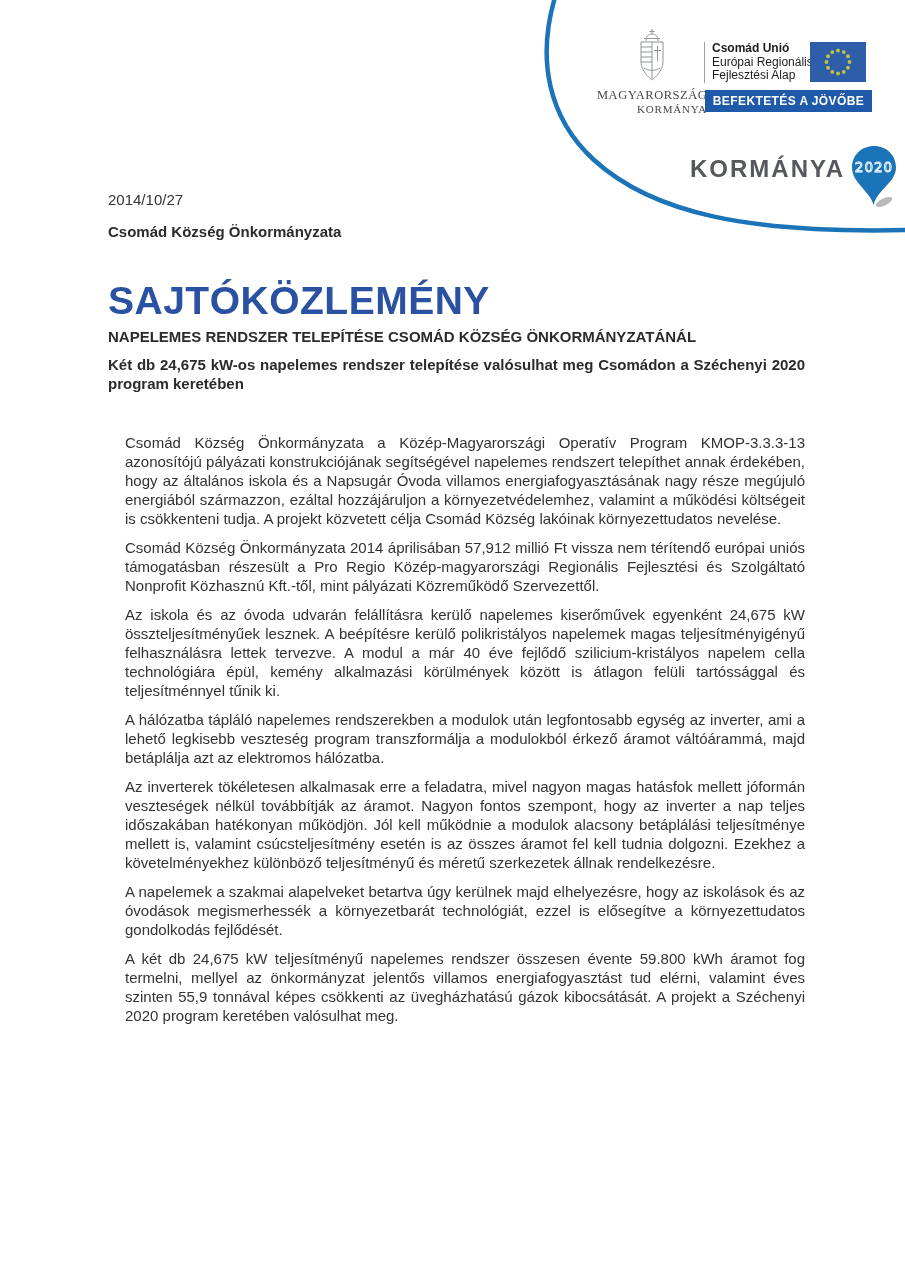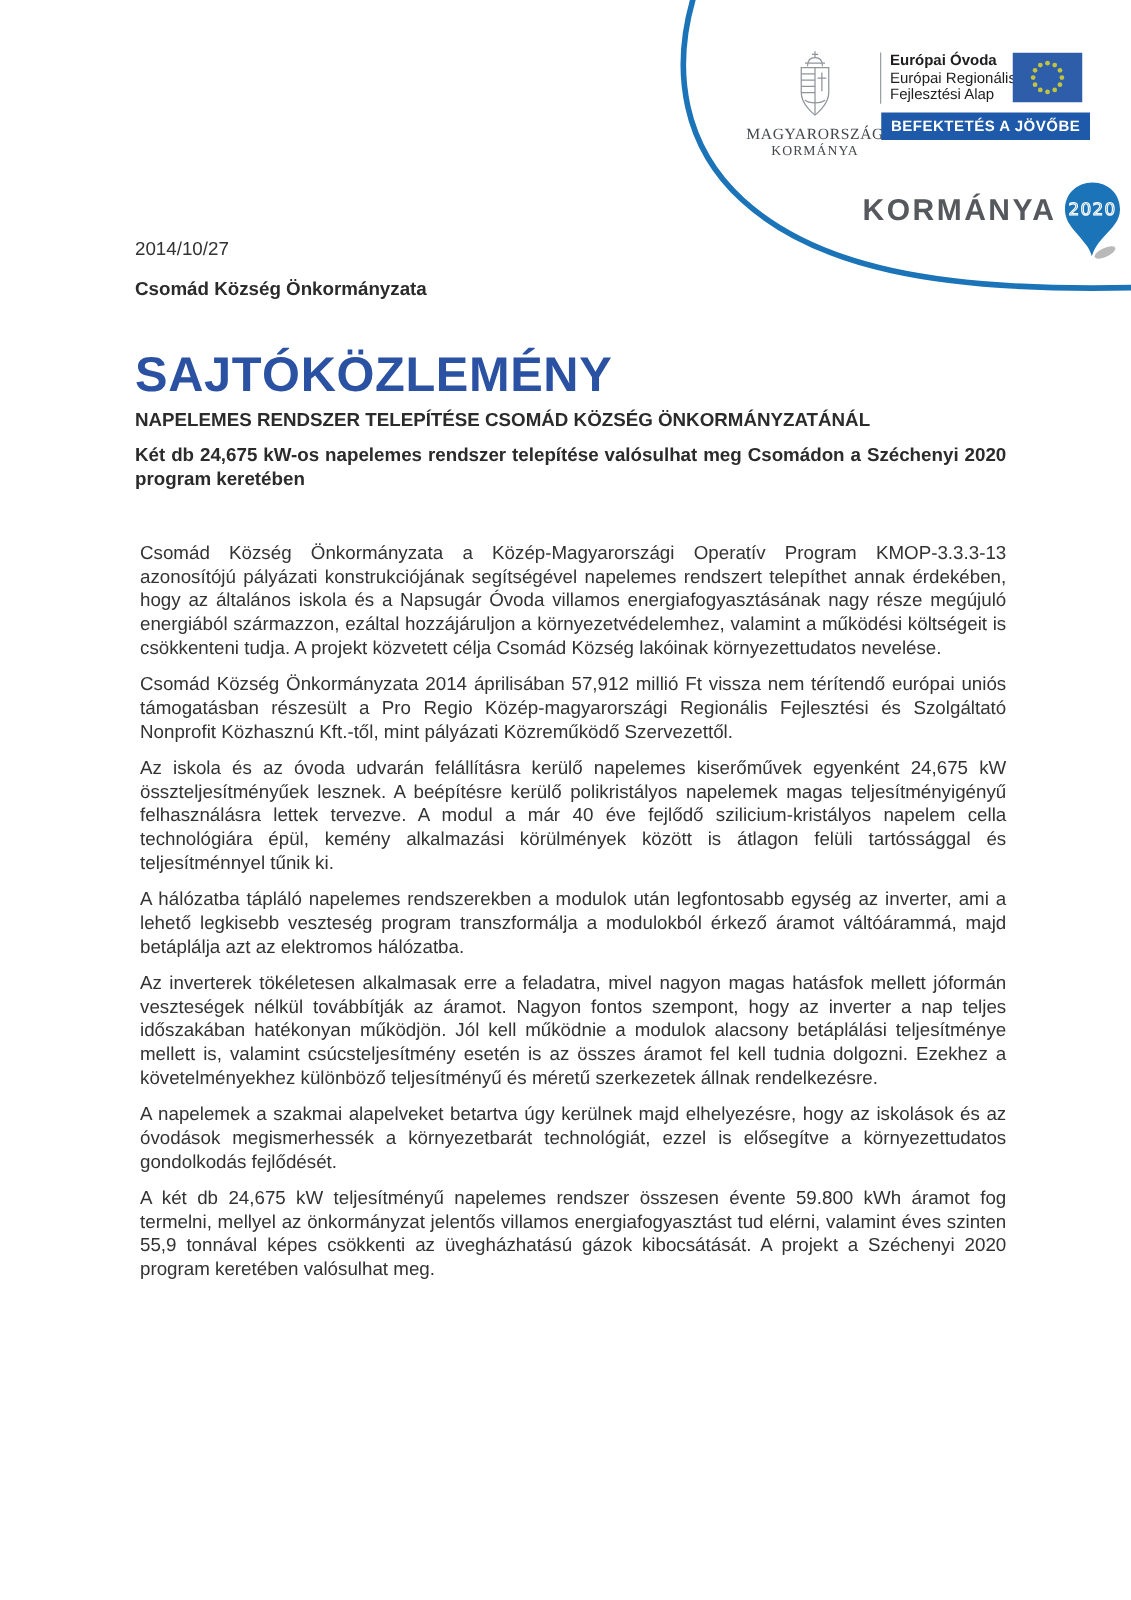--- a/index.html
+++ b/index.html
@@ -6,21 +6,21 @@
   .page{
     position:relative;
     width:905px;height:1280px;
     background:#ffffff;
     overflow:hidden;
     font-family:"Liberation Sans", sans-serif;
     color:#333333;
   }
   
   .header-curve{position:absolute;top:0;left:0;width:905px;height:250px;pointer-events:none;}
-  .gov-block{position:absolute;top:40px;left:597px;width:110px;text-align:center;}
+  .gov-block{position:absolute;top:28px;left:597px;width:110px;text-align:right;}
   .coat{display:block;margin:0 auto 3px;}
   .gov-name{
     font-family:"Liberation Serif", serif;
     color:#44474c;font-size:12.5px;line-height:13.5px;letter-spacing:.5px;
   }
   .gov-name .l2{font-size:11px;letter-spacing:.8px;}
   .eu-divider{position:absolute;top:42px;left:704px;width:1px;height:41px;background:#9aa0a5;}
   .eu-text{position:absolute;top:42px;left:712px;font-size:12px;line-height:13.5px;color:#1d1d1f;}
   .eu-text .l1{font-weight:bold;}
   .eu-flag{position:absolute;top:42px;left:810px;display:block;}
@@ -40,21 +40,21 @@
   .content{padding:190px 100px 0 108px;}
   .doc-date{font-size:15px;line-height:19px;color:#333;}
   .doc-org{font-size:15px;line-height:19px;font-weight:bold;margin-top:13px;color:#2b2b2b;}
   .doc-title{
     margin-top:40px;font-size:39px;line-height:40px;font-weight:bold;
     color:#2B52A2;letter-spacing:.5px;
   }
   .doc-headline{margin-top:6px;font-size:15px;line-height:19px;font-weight:bold;color:#2b2b2b;}
   .doc-subtitle{margin-top:9px;font-size:15px;line-height:19px;font-weight:bold;color:#2b2b2b;text-align:justify;}
   .doc-body{margin-top:40px;}
-  .doc-body p{margin:0 0 10px 4px;font-size:15px;line-height:19px;text-align:justify;color:#333;}
+  .doc-body p{margin:0 0 10px 17px;font-size:15px;line-height:19px;text-align:justify;color:#333;}
 </style>
 </head>
 <body>
 
 <div class="page">
 
   <svg class="header-curve" viewBox="0 0 905 250" xmlns="http://www.w3.org/2000/svg">
     <path d="M556,-6 C536,58 548,118 594,160 C652,213 748,234 910,230" fill="none" stroke="#1C74B8" stroke-width="4.5" stroke-linecap="round"></path>
   </svg>
 
@@ -72,21 +72,21 @@
       </g>
     </svg>
     <div class="gov-name">
       <div class="l1">MAGYARORSZÁG</div>
       <div class="l2">KORMÁNYA</div>
     </div>
   </div>
 
   <div class="eu-divider"></div>
   <div class="eu-text">
-    <div class="l1">Európai Óvoda</div>
+    <div class="l1">Csomád Unió</div>
     <div class="l2">Európai Regionális</div>
     <div class="l3">Fejlesztési Alap</div>
   </div>
   <svg class="eu-flag" width="56" height="40" viewBox="0 0 56 40" xmlns="http://www.w3.org/2000/svg">
     <rect width="56" height="40" fill="#2E5EA9"></rect>
     <g fill="#C2C43F">
       <circle cx="28" cy="8.5" r="1.9"></circle>
         <circle cx="33.75" cy="10.04" r="1.9"></circle>
       <circle cx="37.96" cy="14.25" r="1.9"></circle>
         <circle cx="39.5" cy="20" r="1.9"></circle>

